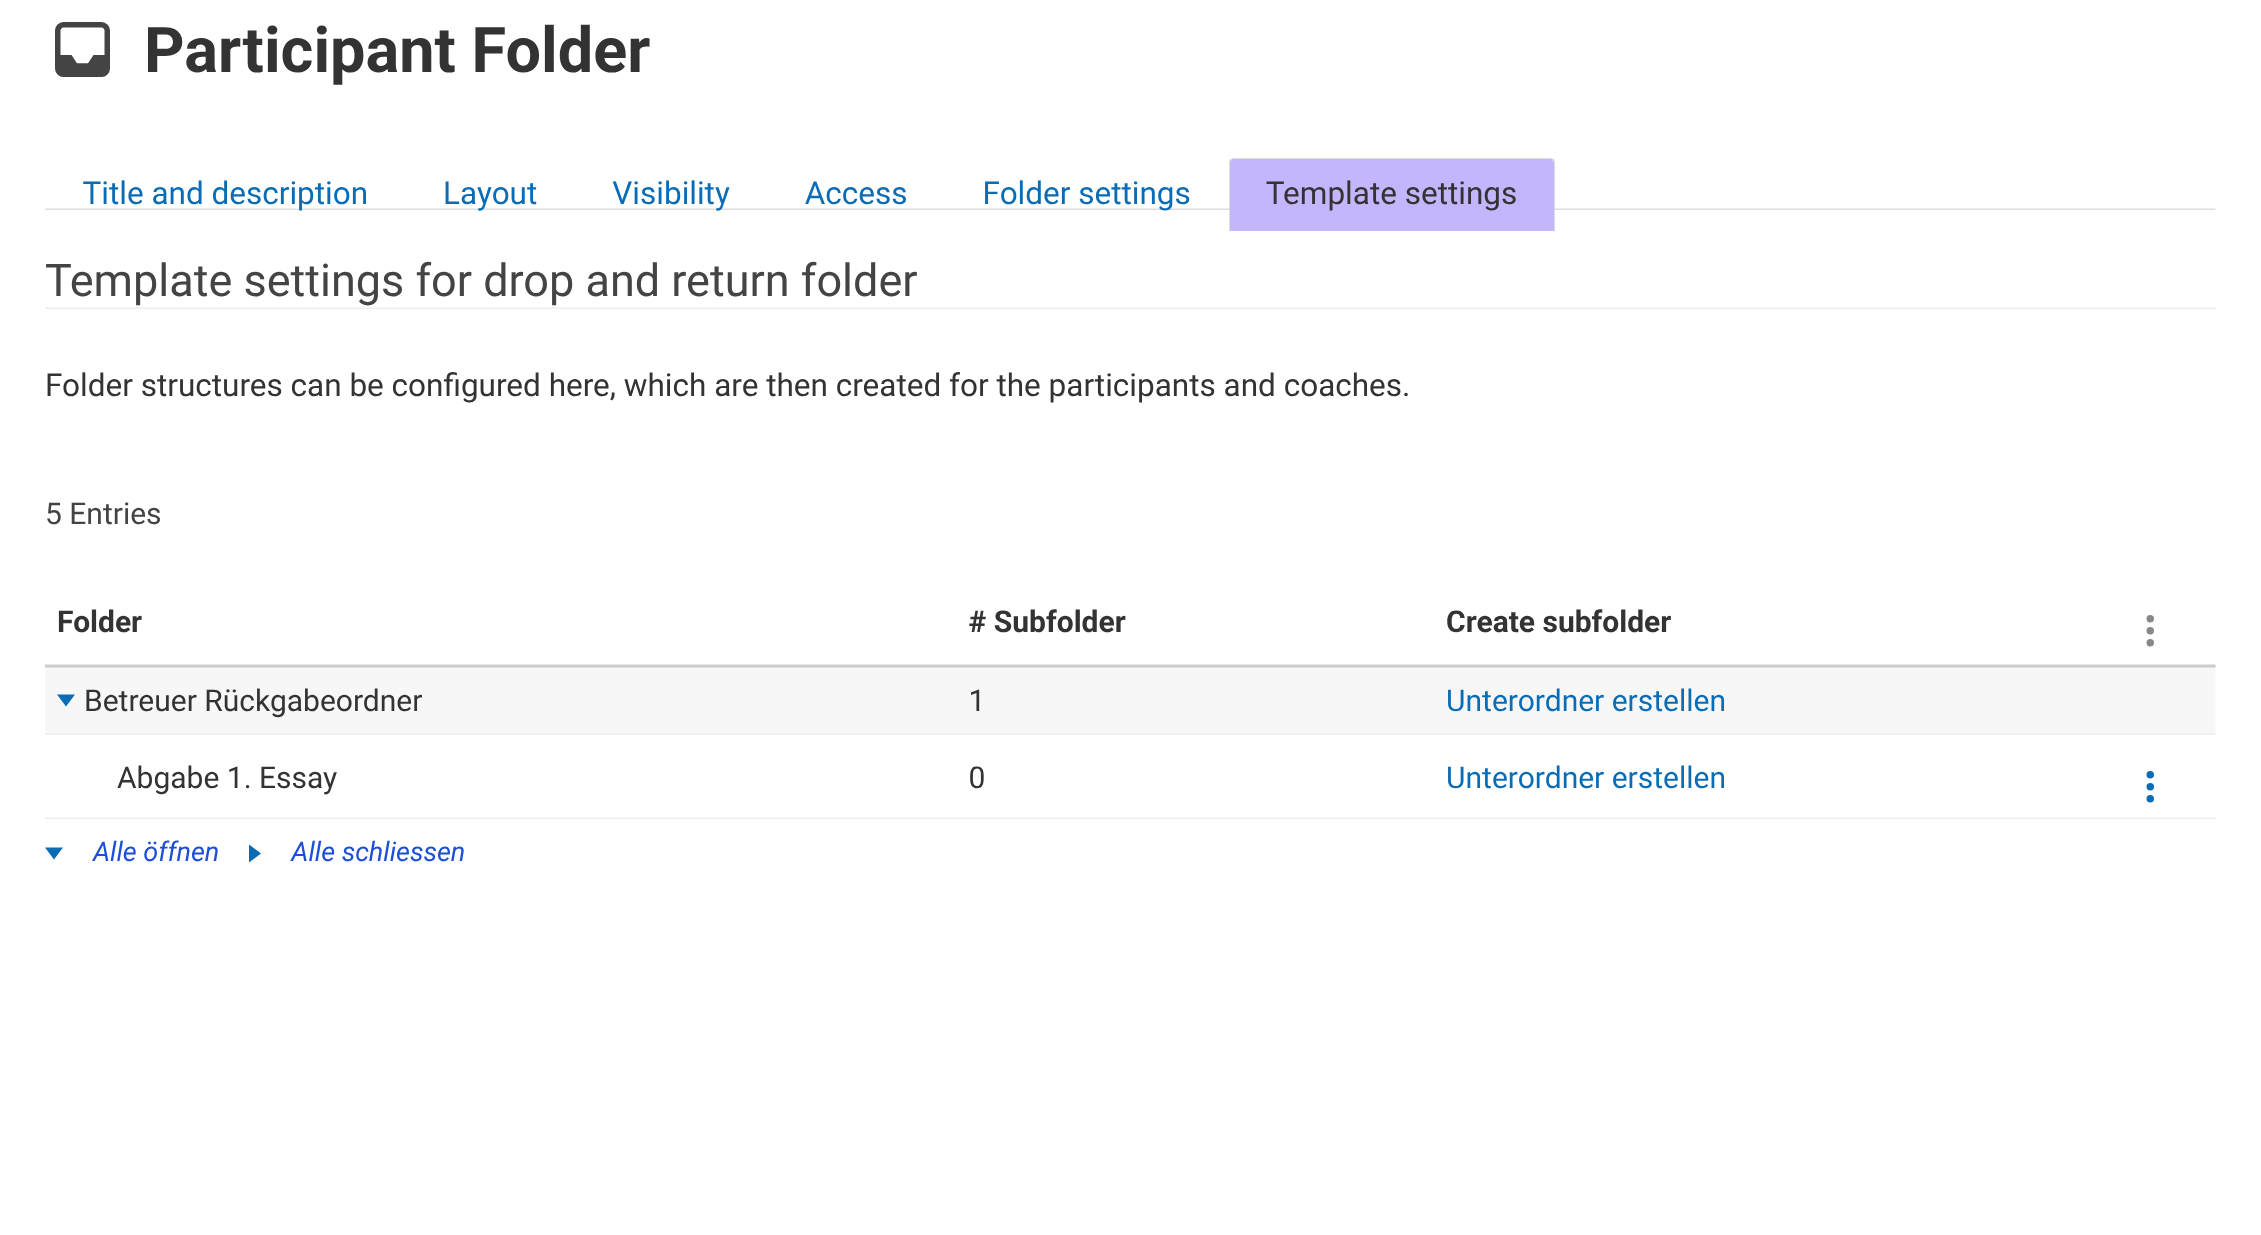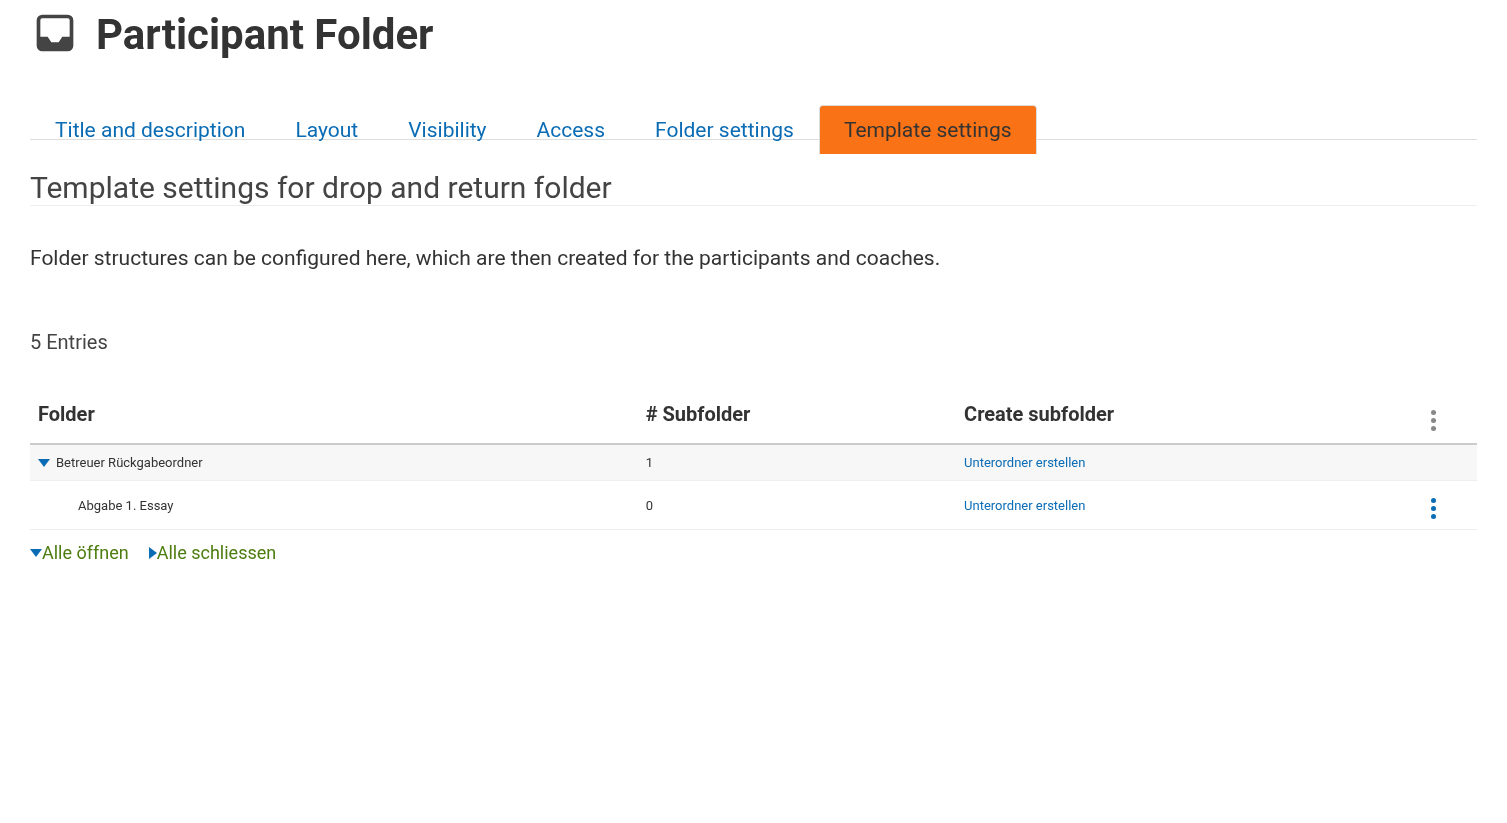--- a/index.html
+++ b/index.html
@@ -40,21 +40,21 @@
       cursor: pointer;
       border: 1px solid transparent;
       position: relative;
       top: 16px;
     }
     .tab.active {
       color: #333;
       border: 1px solid #ddd;
       border-bottom: 1px solid #fff;
       border-radius: 4px 4px 0 0;
-      background: #f97316;
+      background: #c4b5fd;
     }
     .section-heading {
       font-size: 30px;
       color: #444;
       font-weight: 400;
       border-bottom: 1px solid #eee;
       margin-bottom: 40px;
     }
     .description {
       font-size: 21px;
@@ -76,21 +76,21 @@
       font-weight: 700;
       color: #333;
       padding: 12px 8px;
       border-bottom: 2px solid #ccc;
     }
     .folder-table thead th.col-actions {
       width: 50px;
       text-align: center;
     }
     .folder-table tbody td {
-      font-size: 13px;
+      font-size: 20px;
       padding: 10px 8px;
       border-bottom: 1px solid #eee;
       vertical-align: middle;
     }
     .folder-table tbody tr.level-0 {
       background: #f7f7f7;
     }
     .folder-cell {
       display: flex;
       align-items: center;
@@ -129,25 +129,26 @@
     .kebab-icon.grey .kebab-dot {
       background: #888;
     }
     .footer-actions {
       display: flex;
       gap: 20px;
       margin-top: 12px;
       font-size: 18px;
     }
     .footer-link {
-      color: #4d7c0f;
+      color: #1d4ed8;
       cursor: pointer;
       display: inline-flex;
       align-items: center;
-      gap: 0;
+      gap: 20px;
+      font-style: italic;
     }
     .caret-right {
       display: inline-block;
       width: 0;
       height: 0;
       border-top: 6px solid transparent;
       border-bottom: 6px solid transparent;
       border-left: 8px solid #0a6cb5;
     }
     .col-folder { width: 42%; }

